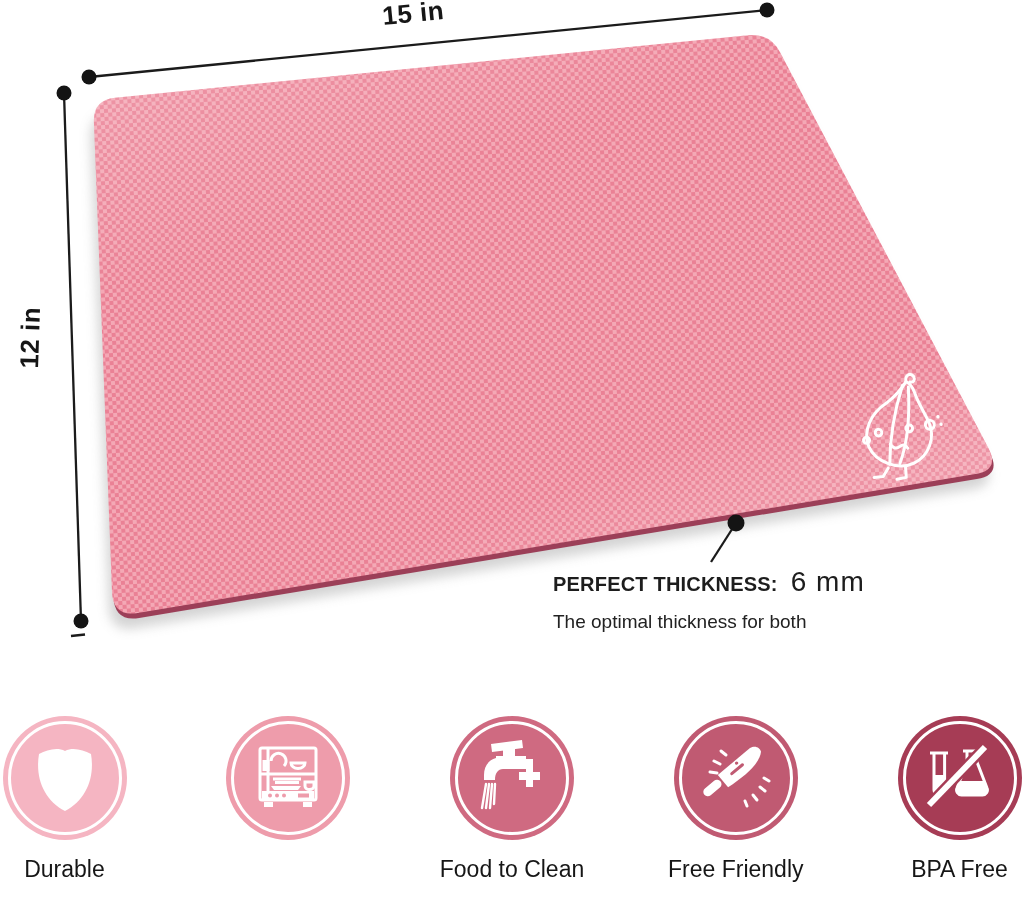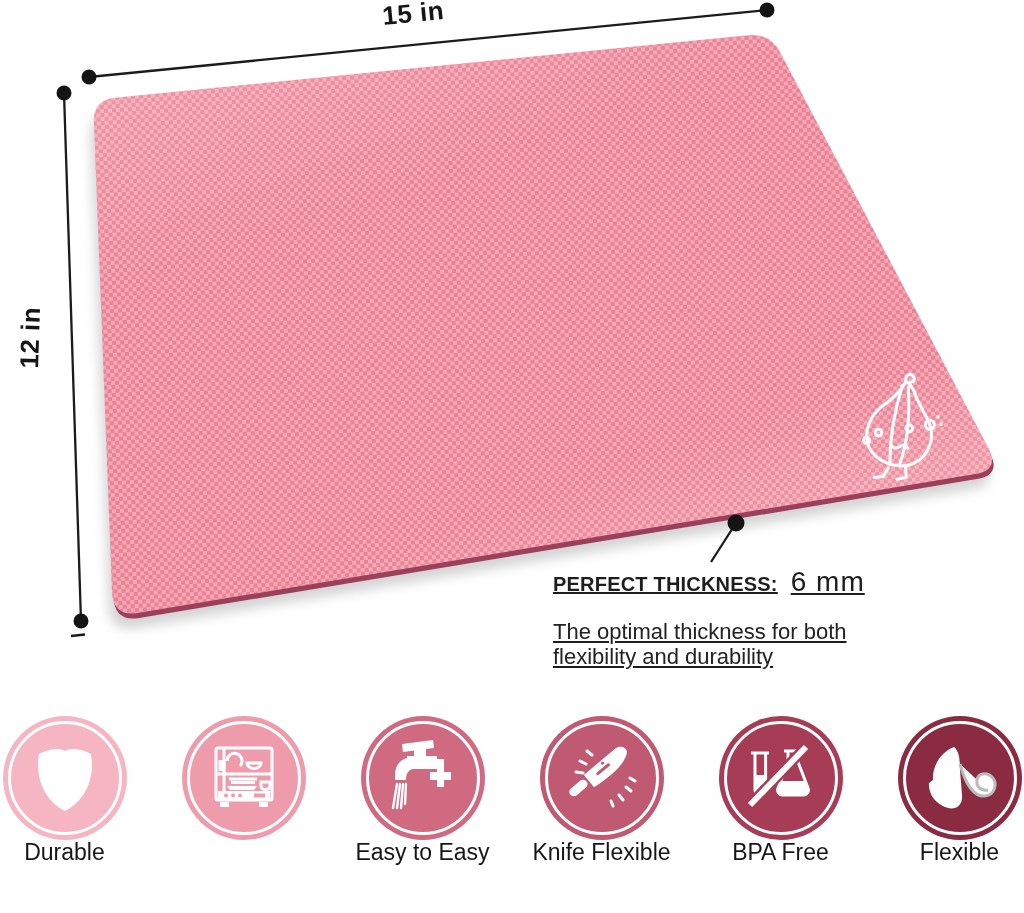--- a/index.html
+++ b/index.html
@@ -1,33 +1,33 @@
 <!DOCTYPE html>
 <html><head>
 <meta charset="utf-8">
 <style>
   html,body{margin:0;padding:0;background:#fff;}
   body{width:1024px;height:913px;overflow:hidden;font-family:"Liberation Sans",sans-serif;position:relative;}
   .scene{position:absolute;inset:0;background:#fff;}
   svg text{font-family:"Liberation Sans",sans-serif;fill:#161616;}
   .dim-label{font-size:26px;font-weight:700;letter-spacing:.5px;}
   
-  .callout{position:absolute;left:553px;top:566px;color:#1d1d1d;text-decoration:underline;}
+  .callout{position:absolute;left:553px;top:566px;color:#1d1d1d;}
   .callout-title{display:flex;align-items:baseline;gap:13px;white-space:nowrap;}
   .ct-heading{font-size:20px;font-weight:700;letter-spacing:.2px;}
   .ct-value{font-size:28px;font-weight:400;letter-spacing:1px;}
-  .callout-desc{margin-top:22px;font-size:22px;line-height:24.5px;color:#222;}
+  .callout-desc{margin-top:12px;font-size:19px;line-height:24.5px;color:#222;}
   
   .badges{position:absolute;left:0;right:0;top:716px;display:flex;justify-content:space-between;padding:0 1px;}
   .badge{width:127px;display:flex;flex-direction:column;align-items:center;}
   .badge-circle{position:relative;width:124px;height:124px;border-radius:50%;
     background:var(--c);color:var(--c);display:flex;align-items:center;justify-content:center;}
   .badge-ring{position:absolute;inset:5px;border:3px solid #fff;border-radius:50%;}
   .badge-icon{position:relative;display:block;}
-  .badge-label{font-size:23px;line-height:25px;color:#161616;text-align:center;white-space:nowrap;}
+  .badge-label{margin-top:17px;font-size:23px;line-height:25px;color:#161616;text-align:center;white-space:nowrap;}
   .badge-label span{display:block;}
 </style>
 </head>
 <body>
 
 <div class="scene">
 
   <svg width="1024" height="700" viewBox="0 0 1024 700" style="position:absolute;left:0;top:0;">
     <defs>
       <pattern id="tex" width="8" height="8" patternUnits="userSpaceOnUse" patternTransform="rotate(-4)">
@@ -92,21 +92,20 @@
     </g>
   </svg>
 
   <div class="callout">
     <div class="callout-title">
       <span class="ct-heading">PERFECT THICKNESS:</span>
       <span class="ct-value">6 mm</span>
     </div>
     <div class="callout-desc">
       <div>The optimal thickness for both</div>
-      <div>flexibility and durability</div>
     </div>
   </div>
 
   <div class="badges">
 
     <div class="badge">
       <div class="badge-circle" style="--c: #f5b5c2;">
         <div class="badge-ring"></div>
         <svg class="badge-icon" viewBox="-40 -40 80 80" width="80" height="80">
           <path fill="#fff" d="M0,-27 C8,-31 18,-28 26,-24 C30,0 21,22 0,33 C-21,22 -30,0 -26,-24 C-18,-28 -8,-31 0,-27 Z"></path>
@@ -159,21 +158,21 @@
           </g>
           <g stroke="#fff" stroke-width="2.4" fill="none" stroke-linecap="round">
             <line x1="-26" y1="6" x2="-30" y2="30"></line>
             <line x1="-23" y1="6" x2="-26" y2="30"></line>
             <line x1="-20" y1="6" x2="-22" y2="30"></line>
             <line x1="-17" y1="6" x2="-18" y2="26"></line>
           </g>
         </svg>
       </div>
       <div class="badge-label">
-        <span>Easy to Easy</span>
+        <span>Food to Clean</span>
           <span></span>
       </div>
     </div>
 
     <div class="badge">
       <div class="badge-circle" style="--c: #c05a72;">
         <div class="badge-ring"></div>
         <svg class="badge-icon" viewBox="-40 -40 80 80" width="80" height="80">
           <g transform="rotate(-40)" fill="#fff">
             <path d="M-12,-14 L30,-14 C36,-13 38,-8 36,-4 C29,3 12,5 -12,2 Z"></path>
@@ -186,21 +185,21 @@
             <line x1="-22" y1="-17" x2="-16" y2="-14"></line>
             <line x1="-26" y1="-6" x2="-19" y2="-5"></line>
             <line x1="28" y1="0" x2="33" y2="3"></line>
             <line x1="24" y1="9" x2="29" y2="13"></line>
             <line x1="17" y1="17" x2="21" y2="22"></line>
             <line x1="9" y1="23" x2="11" y2="28"></line>
           </g>
         </svg>
       </div>
       <div class="badge-label">
-        <span>Knife Flexible</span>
+        <span>Free Friendly</span>
           <span></span>
       </div>
     </div>
 
     <div class="badge">
       <div class="badge-circle" style="--c: #a63c55;">
         <div class="badge-ring"></div>
         <svg class="badge-icon" viewBox="-40 -40 80 80" width="80" height="80">
           <g stroke="#fff" stroke-width="3" fill="none" stroke-linejoin="round">
             <line x1="-30" y1="-25" x2="-12" y2="-25"></line>
@@ -213,29 +212,16 @@
             <line x1="-31" y1="27" x2="25" y2="-31" stroke="#fff" stroke-width="6"></line>
           </g>
         </svg>
       </div>
       <div class="badge-label">
         <span>BPA Free</span>
           <span></span>
       </div>
     </div>
 
-    <div class="badge">
-      <div class="badge-circle" style="--c: #8b2b42;">
-        <div class="badge-ring"></div>
-        <svg class="badge-icon" viewBox="-40 -40 80 80" width="80" height="80">
-          <path fill="#fff" d="M-6,-31 C-19,-26 -28,-12 -27,2 L-31,5 C-32,16 -24,27 -12,30 C-3,32 3,26 2,17 L0,-8 C0,-19 -1,-27 -6,-31 Z"></path>
-          <path fill="#fff" stroke="#bbbbbb" stroke-width="3" stroke-linejoin="round" d="M0,-14 C5,4 13,19 25,18 C35,17 38,5 32,-1 C27,-6 18,-5 17,2 C16,9 21,13 28,12"></path>
-        </svg>
-      </div>
-      <div class="badge-label">
-        <span>Flexible</span>
-          <span></span>
-      </div>
-    </div>
 
 
   </div>
 </div>
 
 </body></html>

